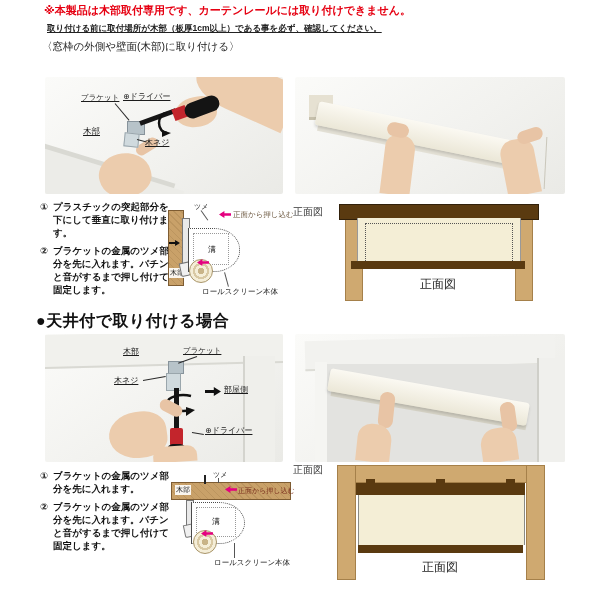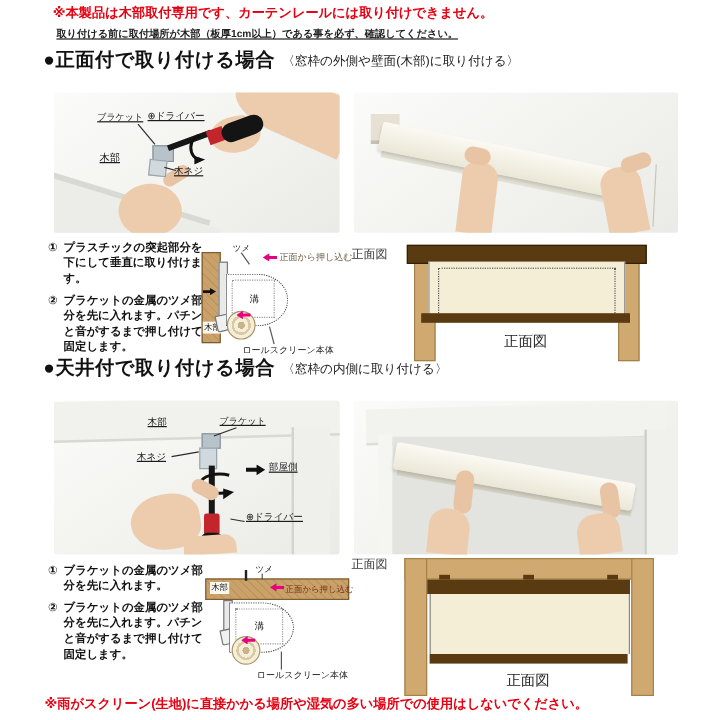--- a/index.html
+++ b/index.html
@@ -47,21 +47,20 @@
 </style>
 </head>
 <body>
 
 <div class="canvas">
 
   <div class="warn" style="left:44px;top:3px;font-size:11px;">※本製品は木部取付専用です、カーテンレールには取り付けできません。</div>
   <div class="abs" style="left:47px;top:23px;font-size:8.5px;font-weight:bold;color:#222;white-space:nowrap;text-decoration:underline;">取り付ける前に取付場所が木部（板厚1cm以上）である事を必ず、確認してください。</div>
 
   <div class="sec-head" style="left:36px;top:40px;">
-    <span class="sec-title">●正面付で取り付ける場合</span>
     <span class="sec-sub">〈窓枠の外側や壁面(木部)に取り付ける〉</span>
   </div>
 
   <div class="photo" style="left:45px;top:77px;width:238px;height:117px;">
     <div class="abs" style="left:-8px;top:86px;width:140px;height:10px;background:#d9d9d3;transform:rotate(17deg);"></div>
     <div class="abs" style="left:-10px;top:92px;width:146px;height:44px;background:#ececе8;background-color:#ececE8;transform:rotate(17deg);"></div>
     <div class="abs skin" style="left:54px;top:76px;width:52px;height:44px;border-radius:46% 54% 42% 50%;transform:rotate(-14deg);"></div>
     <div class="abs skin2" style="left:90px;top:64px;width:24px;height:11px;border-radius:6px;transform:rotate(-32deg);"></div>
     <div class="abs" style="left:82px;top:44px;width:16px;height:12px;background:#b7c3c9;border:1px solid #87939b;"></div>
     <div class="abs" style="left:79px;top:56px;width:13px;height:12px;background:#d0dade;border:1px solid #9aa6ac;transform:rotate(6deg);"></div>
@@ -127,23 +126,22 @@
     <div class="fv-label" style="left:0;top:4px;">正面図</div>
     <div class="tan" style="left:52px;top:4px;width:16px;height:94px;"></div>
     <div class="tan" style="left:222px;top:4px;width:16px;height:94px;"></div>
     <div class="dkbar" style="left:46px;top:3px;width:198px;height:14px;border:1px solid #31200a;"></div>
     <div class="cream" style="left:64px;top:17px;width:162px;height:45px;border-left:1px solid #999;border-right:1px solid #999;"></div>
     <div class="abs" style="left:72px;top:22px;width:146px;height:42px;border:1.5px dotted #555;"></div>
     <div class="dkbar" style="left:58px;top:60px;width:174px;height:8px;"></div>
     <div class="fv-cap" style="left:90px;top:75px;width:110px;">正面図</div>
   </div>
 
-  <div class="sec-head" style="left:36px;top:297px;font-family:Liberation Serif, serif;">
+  <div class="sec-head" style="left:36px;top:311px;font-family:Liberation Serif, serif;">
     <span class="sec-title">●天井付で取り付ける場合</span>
-    <span class="sec-sub">〈窓枠の内側に取り付ける〉</span>
   </div>
 
   <div class="photo" style="left:45px;top:334px;width:238px;height:128px;">
     <div class="abs" style="left:-4px;top:-2px;width:246px;height:32px;background:#f1f1ed;border-bottom:2px solid #d9d9d3;transform:rotate(-1.5deg);"></div>
     <div class="abs" style="left:198px;top:22px;width:30px;height:106px;background:#efefeb;border-left:2px solid #d4d4ce;"></div>
     <div class="abs" style="left:123px;top:27px;width:14px;height:11px;background:#b7c3c9;border:1px solid #87939b;"></div>
     <div class="abs" style="left:121px;top:39px;width:13px;height:16px;background:#d0dade;border:1px solid #9aa6ac;"></div>
     <div class="abs skin" style="left:64px;top:78px;width:58px;height:46px;border-radius:50% 42% 40% 52%;transform:rotate(-8deg);"></div>
     <div class="abs" style="left:129px;top:54px;width:5px;height:42px;background:#161616;"></div>
     <svg class="abs" style="left:110px;top:58px;" width="42" height="26" viewBox="0 0 42 26">
@@ -216,15 +214,14 @@
     <div class="dkbar" style="left:63px;top:25px;width:169px;height:12px;">
       <div class="dkbar" style="left:10px;top:-4px;width:9px;height:4px;"></div>
       <div class="dkbar" style="left:80px;top:-4px;width:9px;height:4px;"></div>
       <div class="dkbar" style="left:150px;top:-4px;width:9px;height:4px;"></div>
     </div>
     <div class="cream" style="left:65px;top:37px;width:165px;height:50px;border-left:1px solid #8a8a85;border-right:1px solid #8a8a85;"></div>
     <div class="dkbar" style="left:65px;top:87px;width:165px;height:8px;"></div>
     <div class="fv-cap" style="left:92px;top:101px;width:110px;">正面図</div>
   </div>
 
-  <div class="warn" style="left:37px;top:579px;font-size:11px;">※雨がスクリーン(生地)に直接かかる場所や湿気の多い場所での使用はしないでください。</div>
 
 </div>
 
 </body></html>

